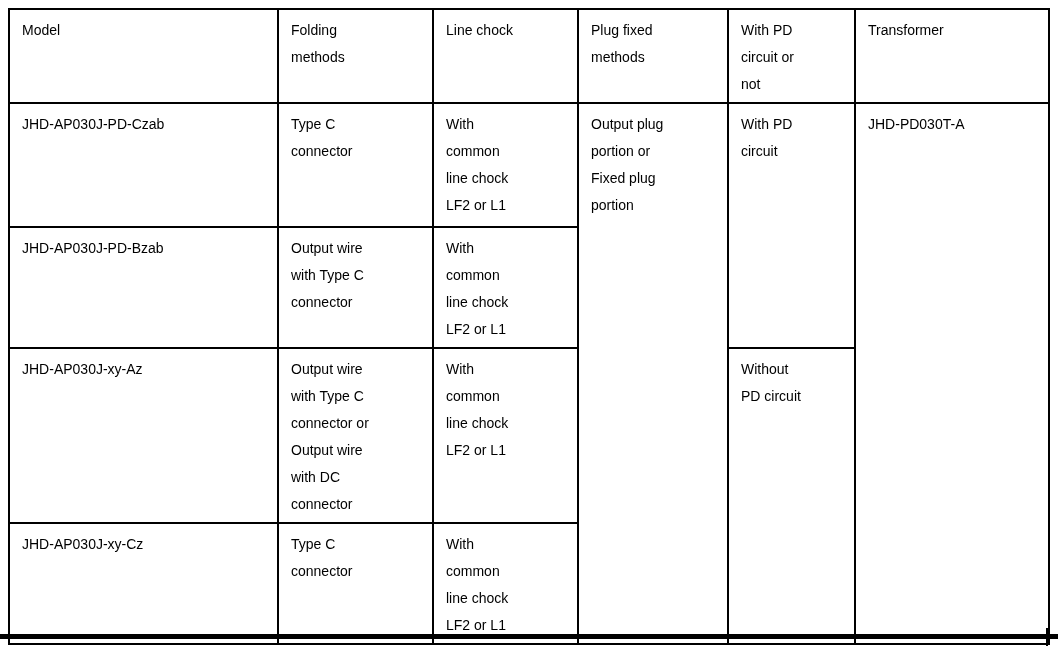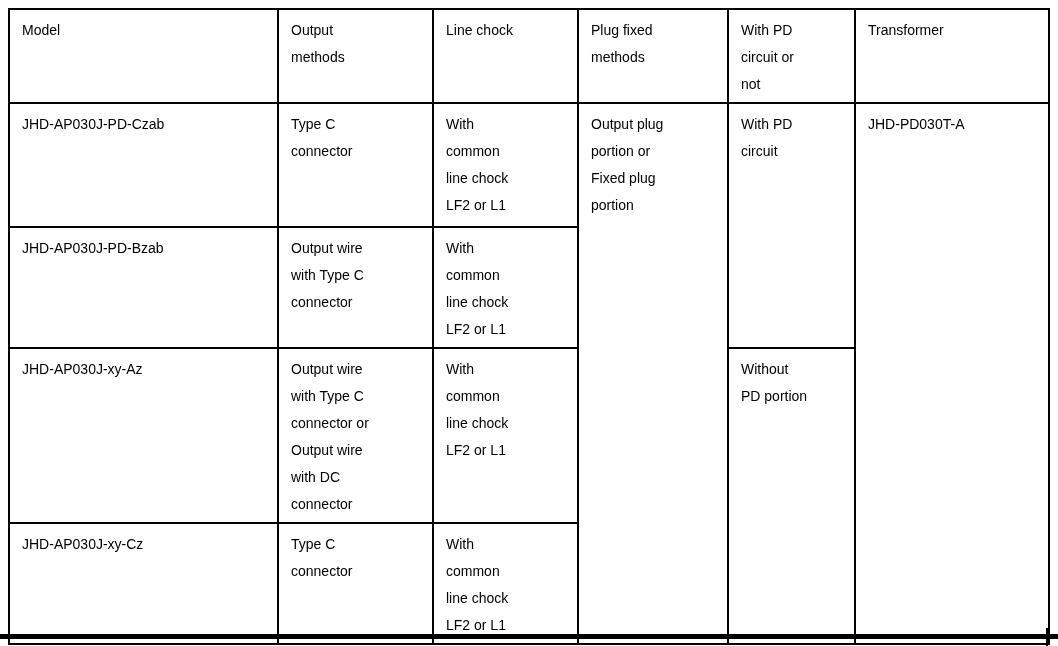--- a/index.html
+++ b/index.html
@@ -61,21 +61,21 @@
     <col style="width:269px">
     <col style="width:155px">
     <col style="width:145px">
     <col style="width:150px">
     <col style="width:127px">
     <col style="width:194px">
   </colgroup>
   <tbody>
     <tr style="height:91px">
       <th>Model</th>
-      <th>Output
+      <th>Folding
 methods</th>
       <th>Line chock</th>
       <th>Plug fixed
 methods</th>
       <th>With PD
 circuit or
 not</th>
       <th>Transformer</th>
     </tr>
     <tr style="height:124px">
@@ -110,21 +110,21 @@
 with Type C
 connector or
 Output wire
 with DC
 connector</td>
       <td>With
 common
 line chock
 LF2 or L1</td>
       <td rowspan="2">Without
-PD portion</td>
+PD circuit</td>
     </tr>
     <tr style="height:117px">
       <td>JHD-AP030J-xy-Cz</td>
       <td>Type C
 connector</td>
       <td>With
 common
 line chock
 LF2 or L1</td>
     </tr>

